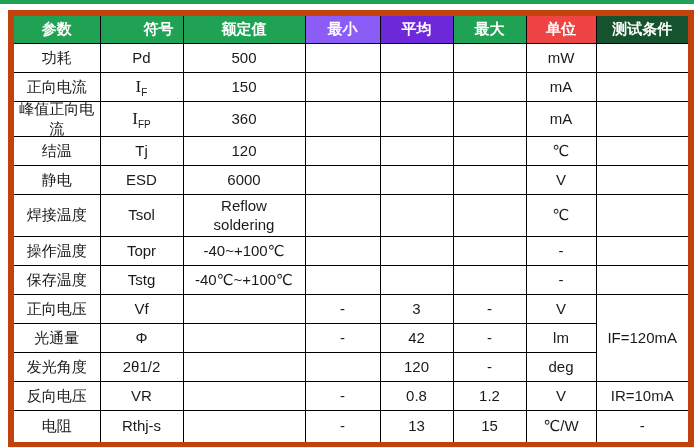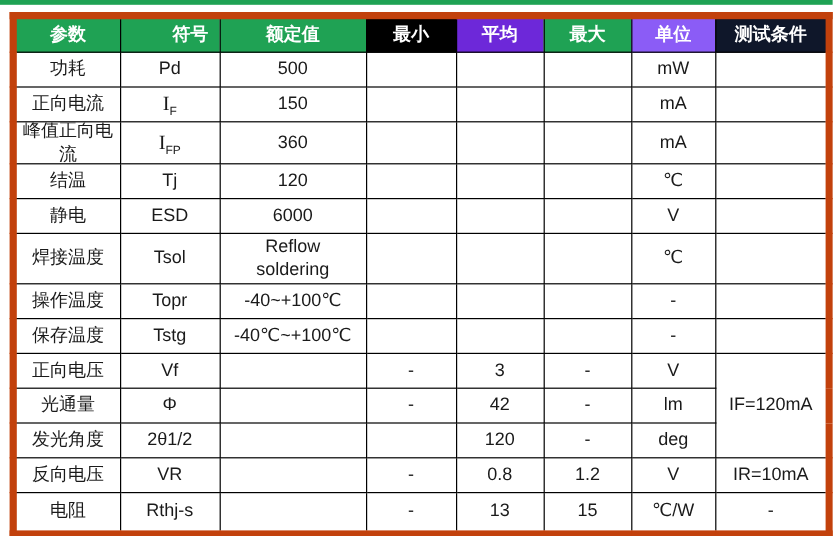--- a/index.html
+++ b/index.html
@@ -51,25 +51,25 @@
       <col style="width:73px">
       <col style="width:73px">
     <col style="width:70px">
       <col style="width:95px">
   </colgroup>
   <thead>
     <tr>
       <th style="background: rgb(31, 162, 84);">参数</th>
       <th style="background: rgb(31, 162, 84); padding-left: 34px;">符号</th>
       <th style="background: rgb(31, 162, 84);">额定值</th>
-      <th style="background: #000000;">最小</th>
+      <th style="background: #8b5cf6;">最小</th>
       <th style="background: #6d28d9;">平均</th>
       <th style="background: rgb(31, 162, 84);">最大</th>
-      <th style="background: #8b5cf6;">单位</th>
-      <th style="background: #0f172a;">测试条件</th>
+      <th style="background: #ef4444;">单位</th>
+      <th style="background: #14532d;">测试条件</th>
     </tr>
   </thead>
   <tbody>
       <tr>
         <td class="param-cell"><span>功耗</span></td>
         <td><span>Pd</span></td>
         <td><span>500</span></td>
         <td><span></span></td>
         <td><span></span></td>
         <td><span></span></td>

